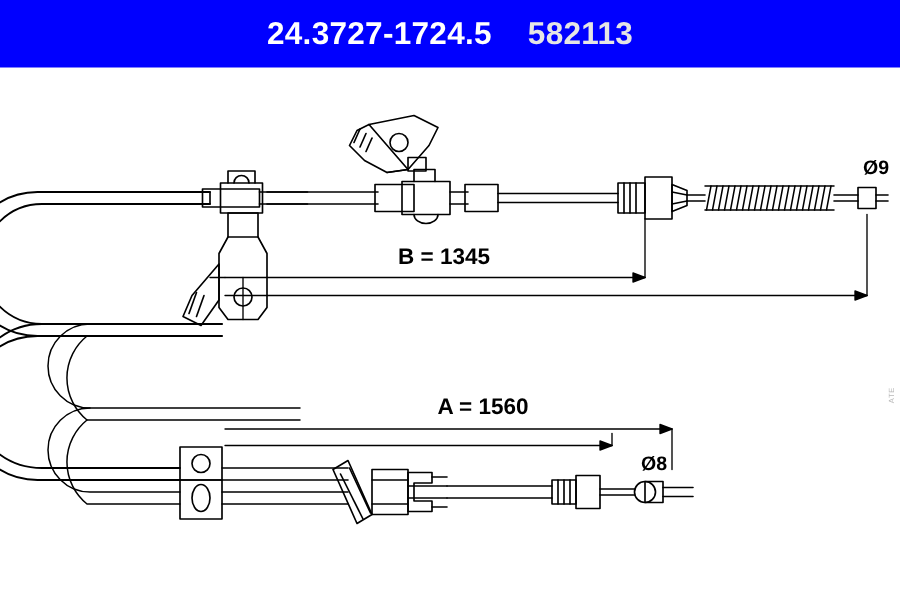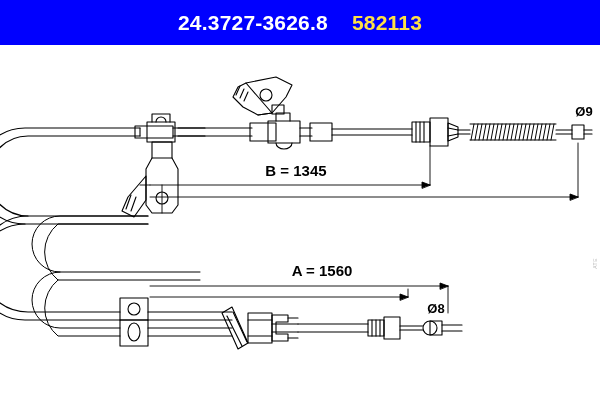--- a/index.html
+++ b/index.html
@@ -26,22 +26,22 @@
     writing-mode:vertical-rl;transform:rotate(180deg);
     white-space:nowrap;user-select:none;
   }
 </style>
 </head>
 <body>
 
 <div id="page">
 
   <div id="title-bar" style="background: rgb(0, 0, 255);">
-    <span class="title-text part-no" style="color: rgb(255, 255, 255);">24.3727-3626.8</span>
-    <span class="title-text ref-no" style="color: #fde047;">582113</span>
+    <span class="title-text part-no" style="color: rgb(255, 255, 255);">24.3727-1724.5</span>
+    <span class="title-text ref-no" style="color: #e5e5e5;">582113</span>
   </div>
 
   <div id="drawing">
     <svg width="600" height="355" viewBox="0 0 600 355">
       <g fill="none" stroke="#000" stroke-width="1.1" stroke-linecap="round" stroke-linejoin="round">
 
         <g>
 
           <path d="M140,83 L25,83 A48,48 0 0 0 25,179 L148,179" stroke-width="1.2"></path>
           <path d="M140,91 L28,91 A40,40 0 0 0 28,171 L148,171" stroke-width="1.2"></path>

